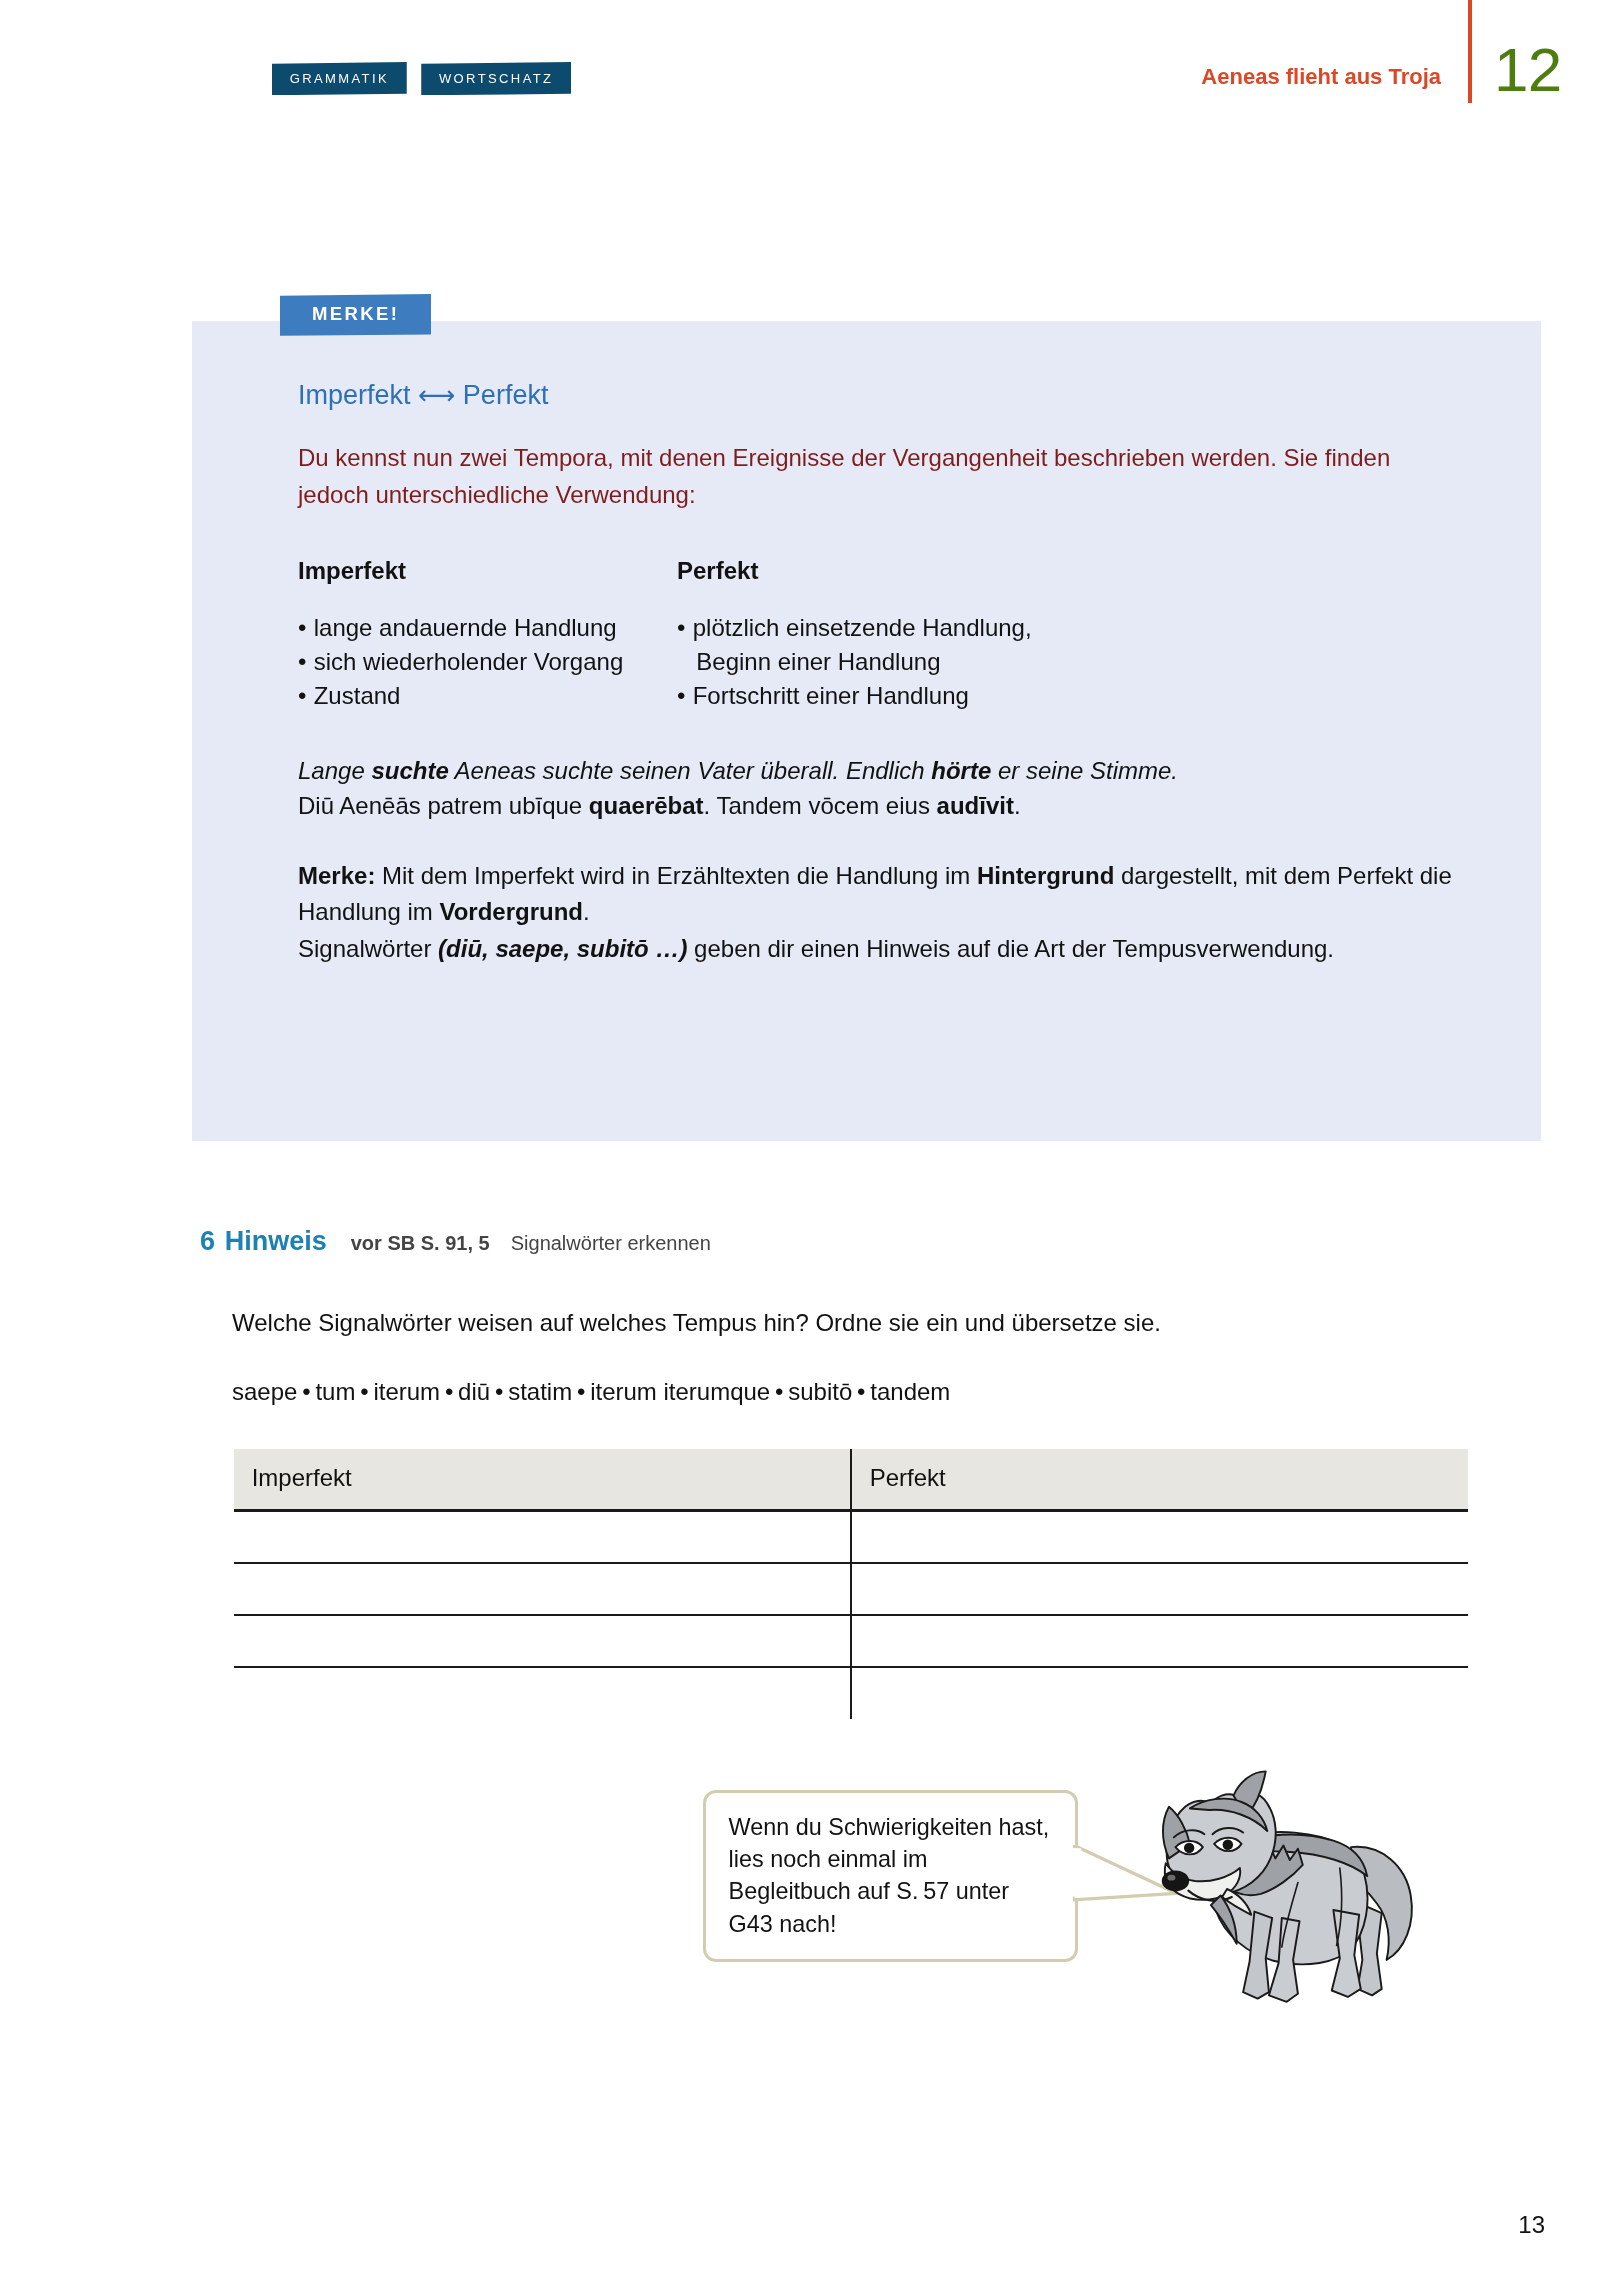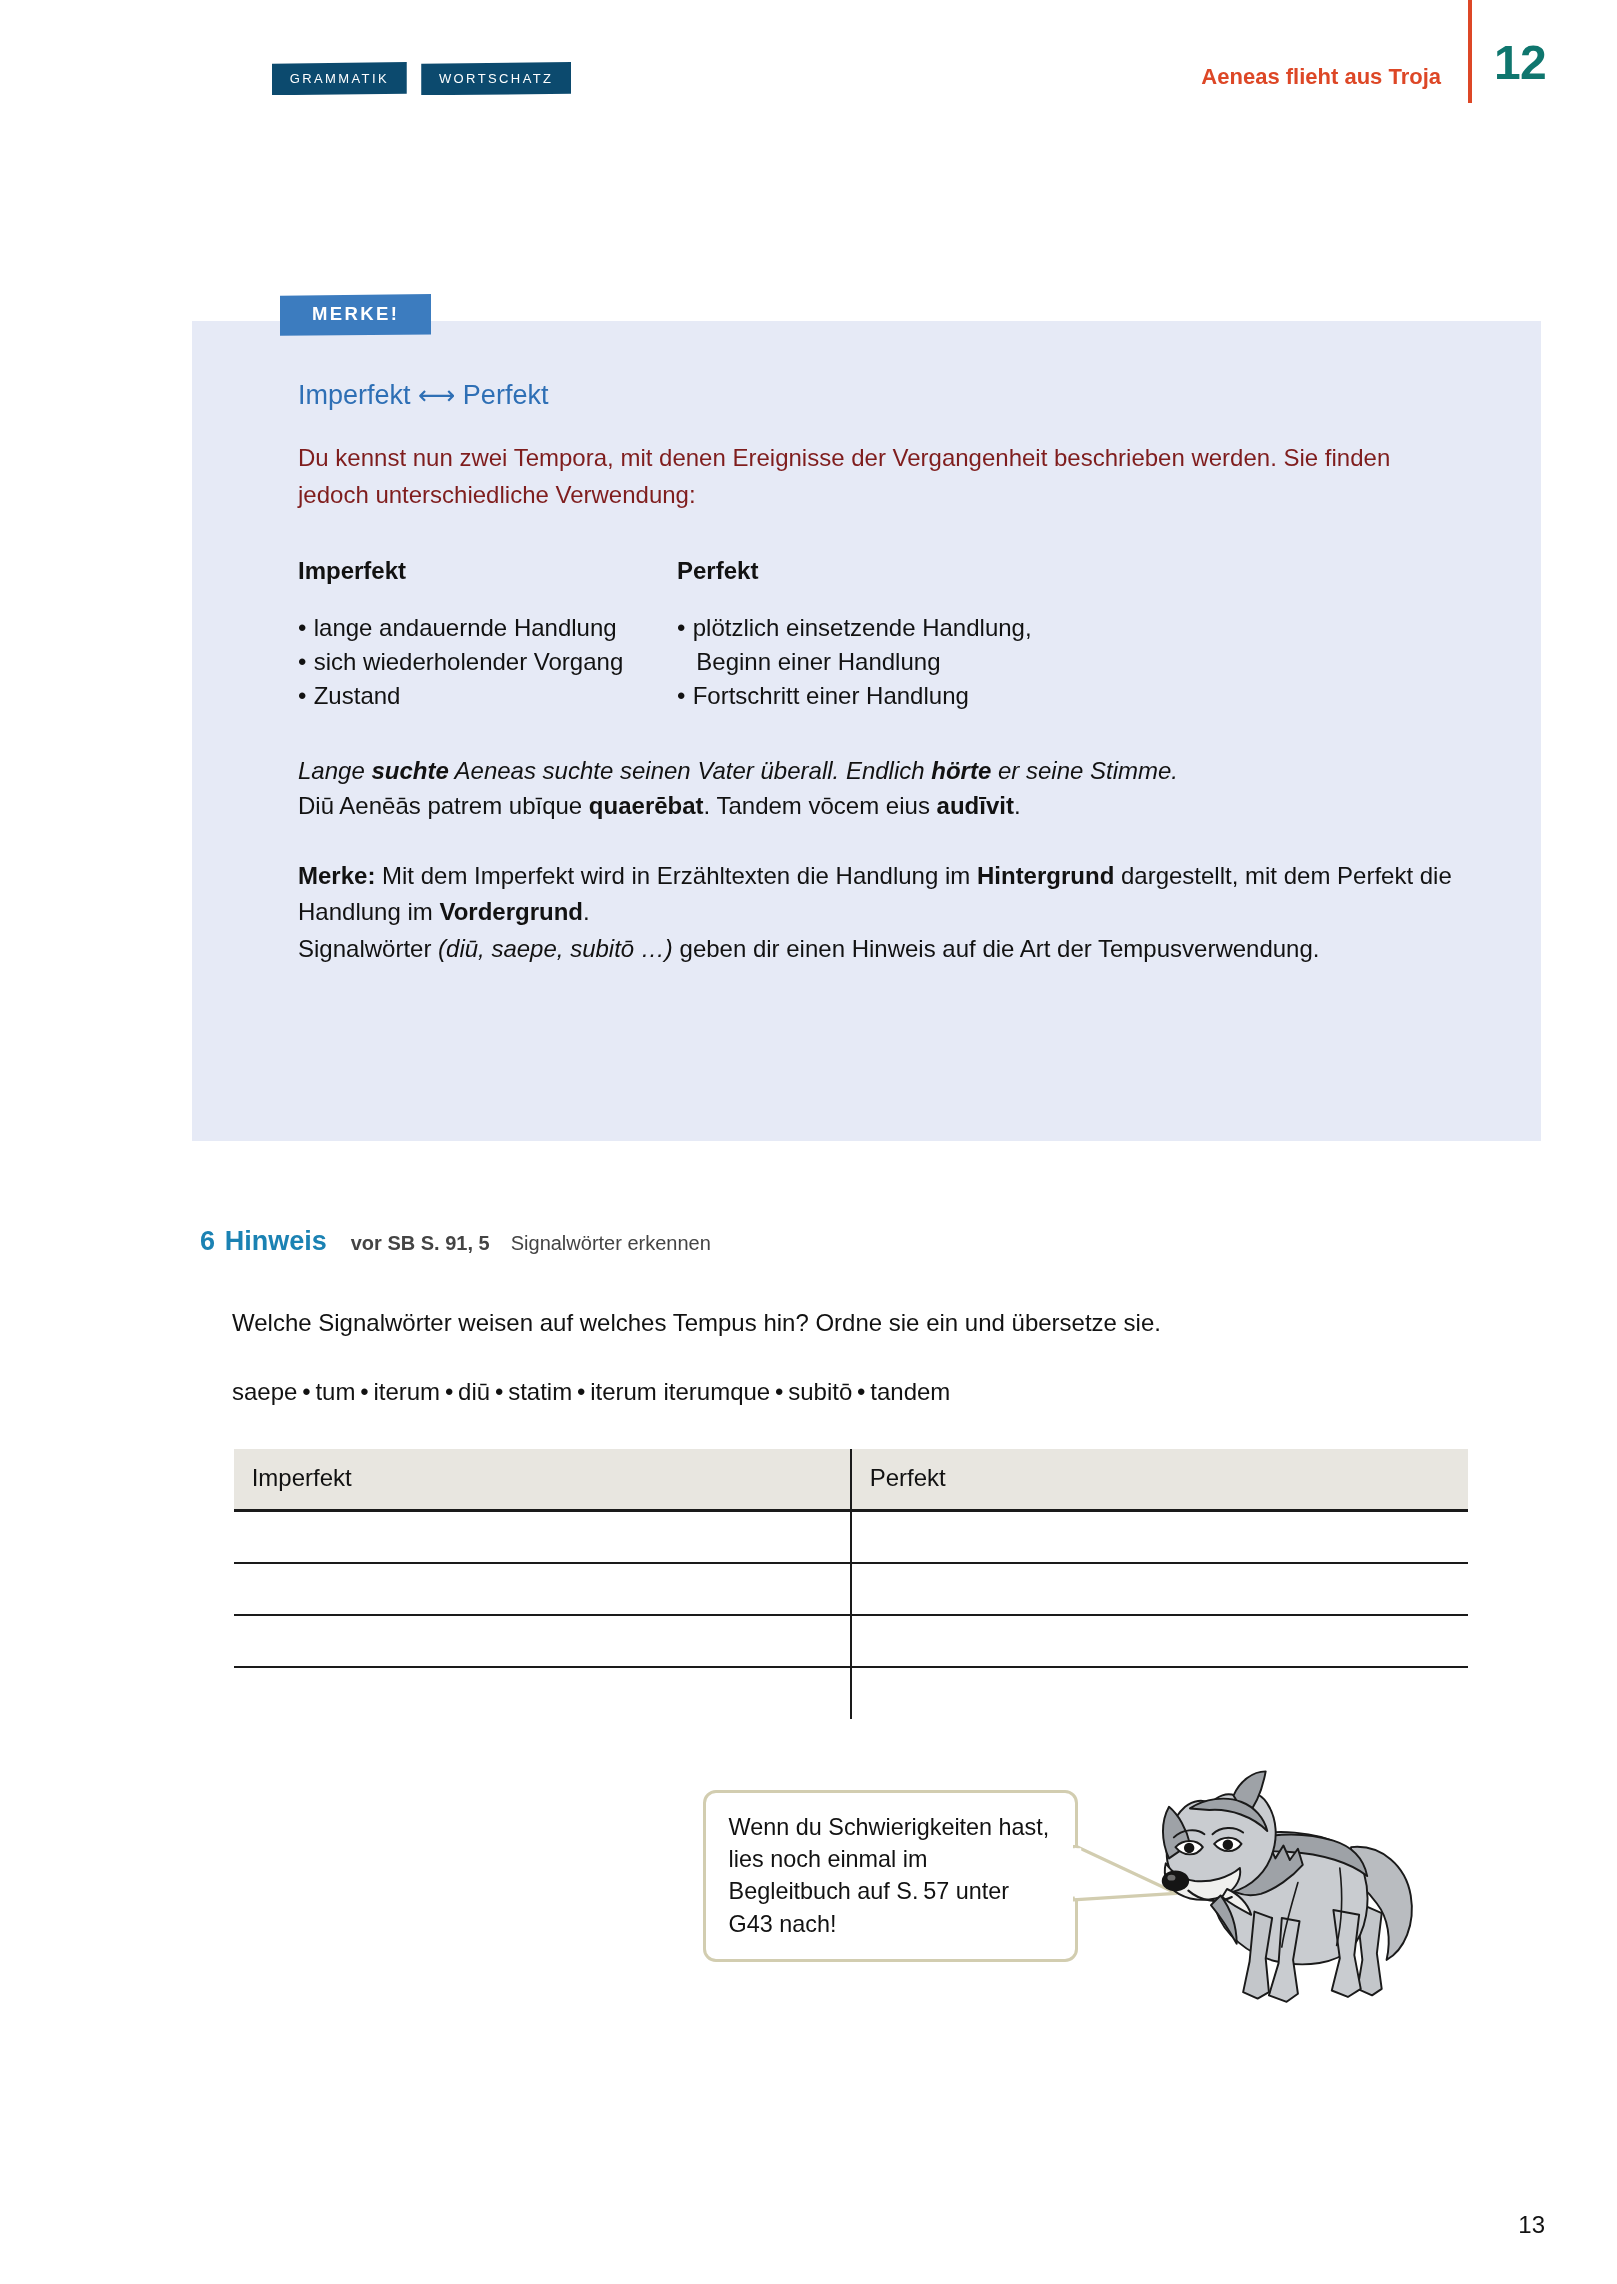--- a/index.html
+++ b/index.html
@@ -26,23 +26,23 @@
     top: 0;
     width: 4px;
     height: 103px;
     background: #dd4726;
   }
 
   .chapter-number {
     position: absolute;
     left: 1494px;
     top: 39px;
-    font-size: 48px;
-    font-weight: bold;
-    color: #0f766e;
+    font-size: 62px;
+    font-weight: normal;
+    color: #4d7c0f;
     letter-spacing: -0.8px;
     line-height: 1;
   }
 
   .chapter-title {
     position: absolute;
     right: 177px;
     top: 64px;
     font-size: 22px;
     font-weight: bold;
@@ -159,21 +159,21 @@
     font-style: italic;
   }
   .latin-line b { font-weight: bold; }
 
   .merke-note {
     font-size: 24px;
     color: #121212;
     line-height: 1.52;
   }
   .merke-note b { font-weight: bold; }
-  .merke-note i { font-style: italic; }
+  .merke-note i { font-style: italic; font-weight: bold; }
 
   
   .ex-head {
     position: absolute;
     left: 200px;
     top: 1226px;
     display: flex;
     align-items: baseline;
     white-space: nowrap;
   }

